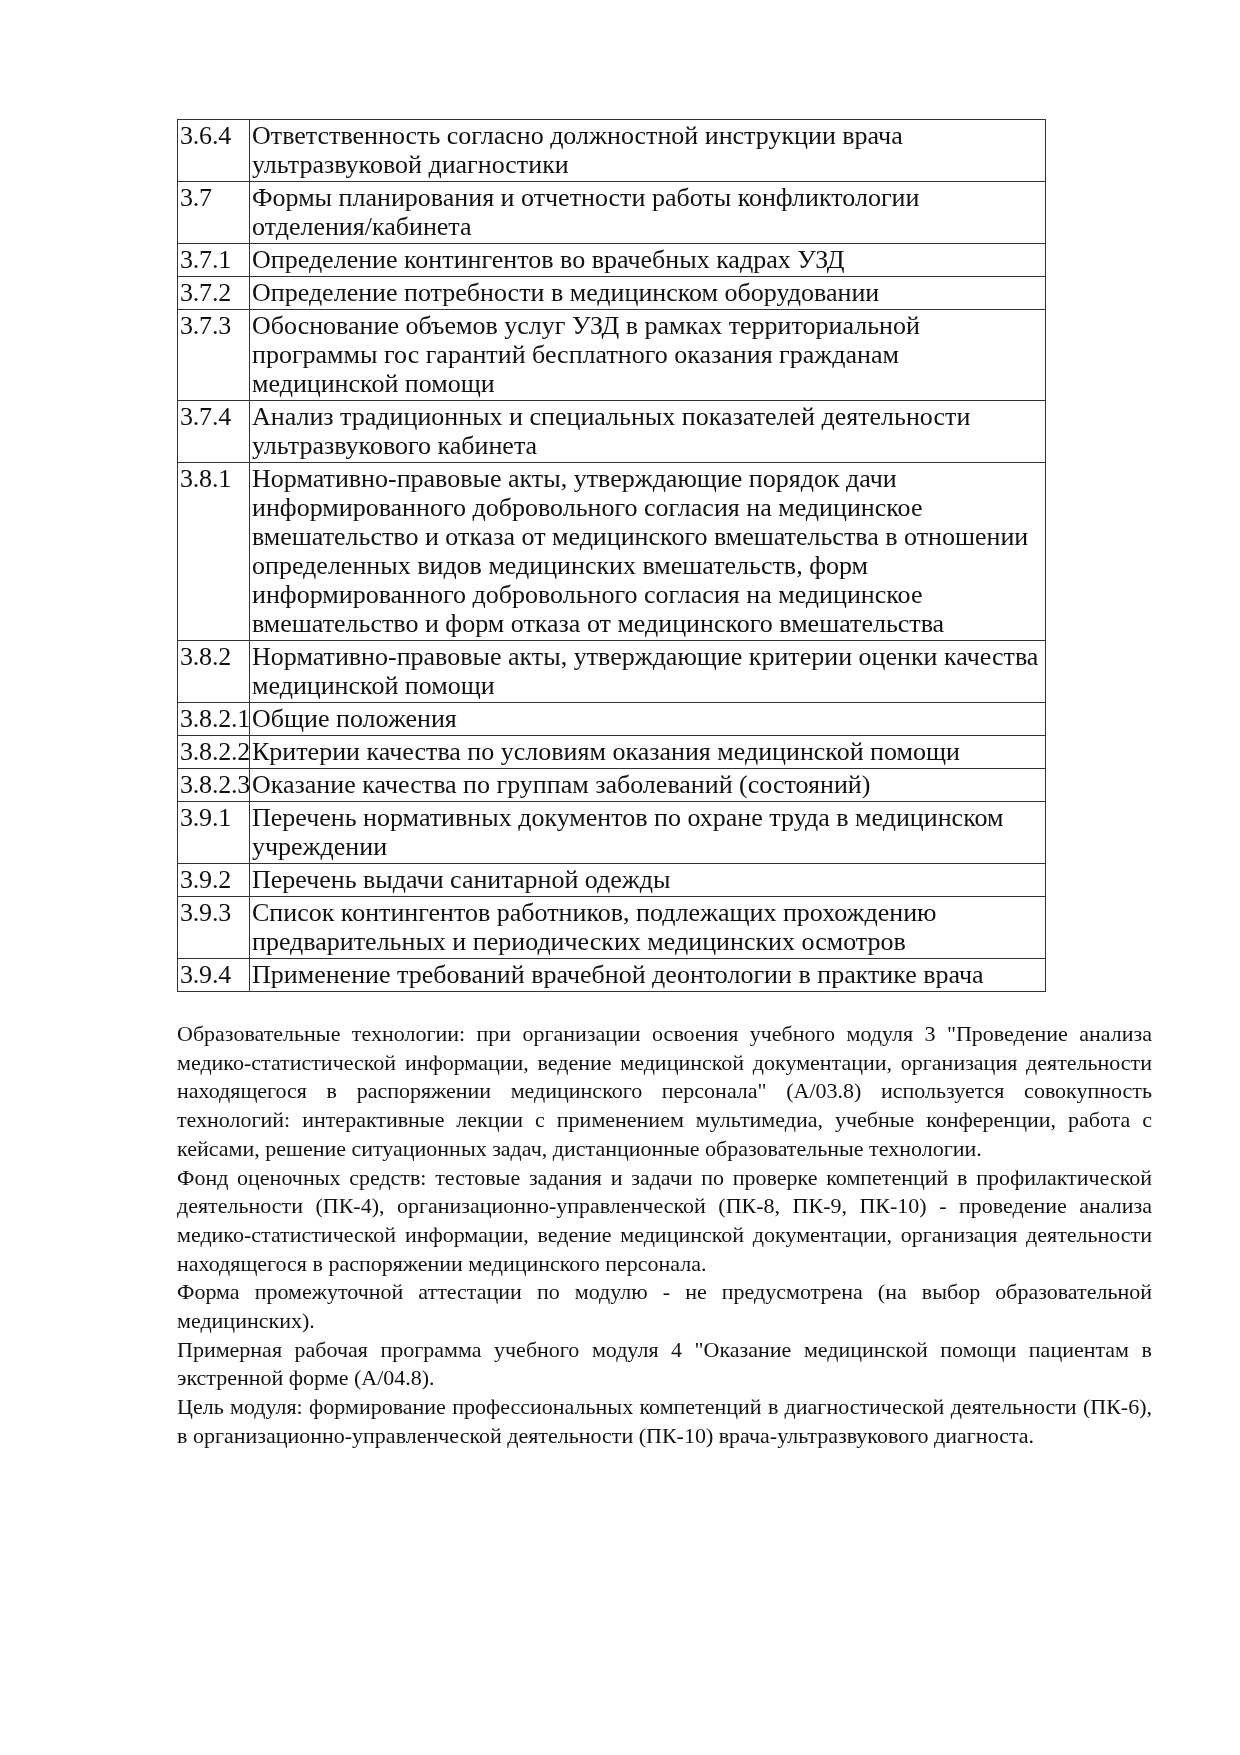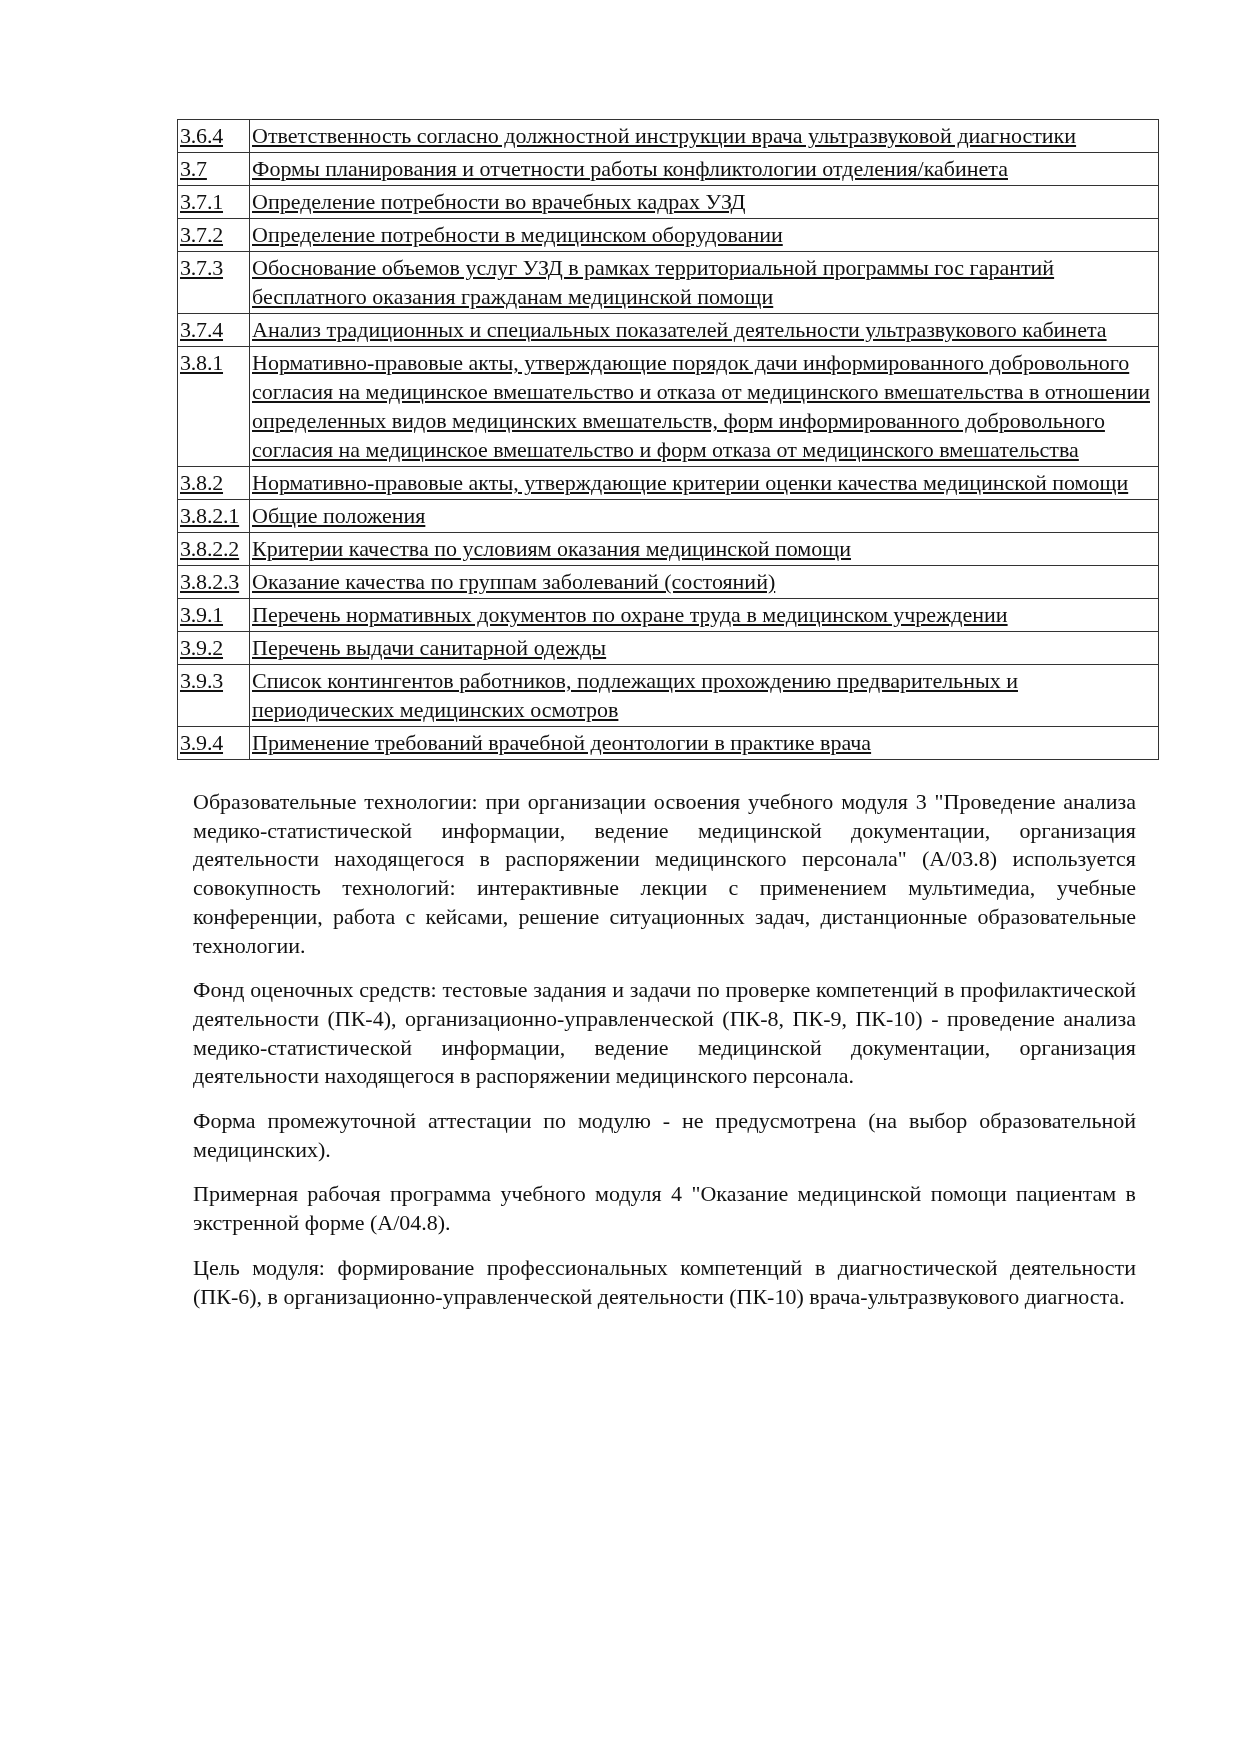--- a/index.html
+++ b/index.html
@@ -3,49 +3,49 @@
 <meta charset="utf-8">
 <style>
   html, body { margin: 0; padding: 0; background: #ffffff; }
   body {
     width: 1240px; height: 1755px; position: relative; overflow: hidden;
     font-family: "Liberation Serif", "DejaVu Serif", serif;
     color: #111111;
   }
   .page { position: absolute; left: 177px; top: 119px; width: 975px; }
   table.toc {
-    width: 982px; border-collapse: collapse; table-layout: fixed;
-    font-size: 22px; line-height: 29px; text-decoration: underline;
+    width: 869px; border-collapse: collapse; table-layout: fixed;
+    font-size: 26px; line-height: 29px;
   }
   table.toc td {
     border: 1px solid #333333; vertical-align: top;
     padding: 1px 1px 2px 2px;
   }
   table.toc td.num { width: 68px; white-space: nowrap; letter-spacing: -0.2px; }
   table.toc td.txt { padding-left: 2px; }
   .paras { margin-top: 28px; font-size: 22px; line-height: 28.7px; }
-  .paras p { margin: 16px; text-align: justify; }
+  .paras p { margin: 0; text-align: justify; }
 </style>
 </head>
 <body>
 
 <div class="page">
   <table class="toc">
     <tbody>
       <tr>
           <td class="num">3.6.4</td>
           <td class="txt">Ответственность согласно должностной инструкции врача ультразвуковой диагностики</td>
         </tr>
       <tr>
           <td class="num">3.7</td>
           <td class="txt">Формы планирования и отчетности работы конфликтологии отделения/кабинета</td>
         </tr>
       <tr>
           <td class="num">3.7.1</td>
-          <td class="txt">Определение потребности во врачебных кадрах УЗД</td>
+          <td class="txt">Определение контингентов во врачебных кадрах УЗД</td>
         </tr>
       <tr>
           <td class="num">3.7.2</td>
           <td class="txt">Определение потребности в медицинском оборудовании</td>
         </tr>
       <tr>
           <td class="num">3.7.3</td>
           <td class="txt">Обоснование объемов услуг УЗД в рамках территориальной программы гос гарантий бесплатного оказания гражданам медицинской помощи</td>
         </tr>
       <tr>

